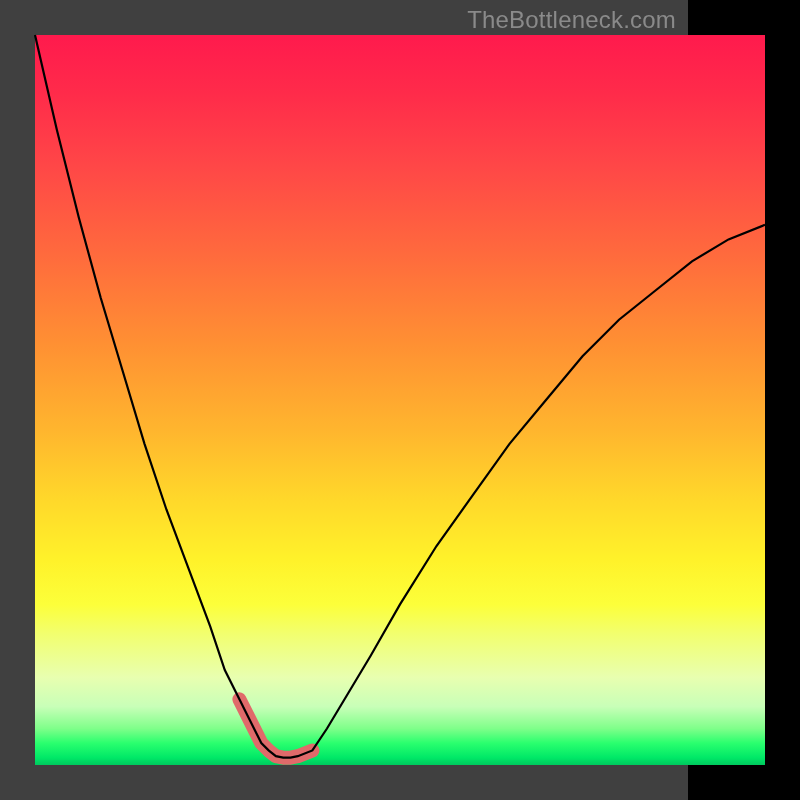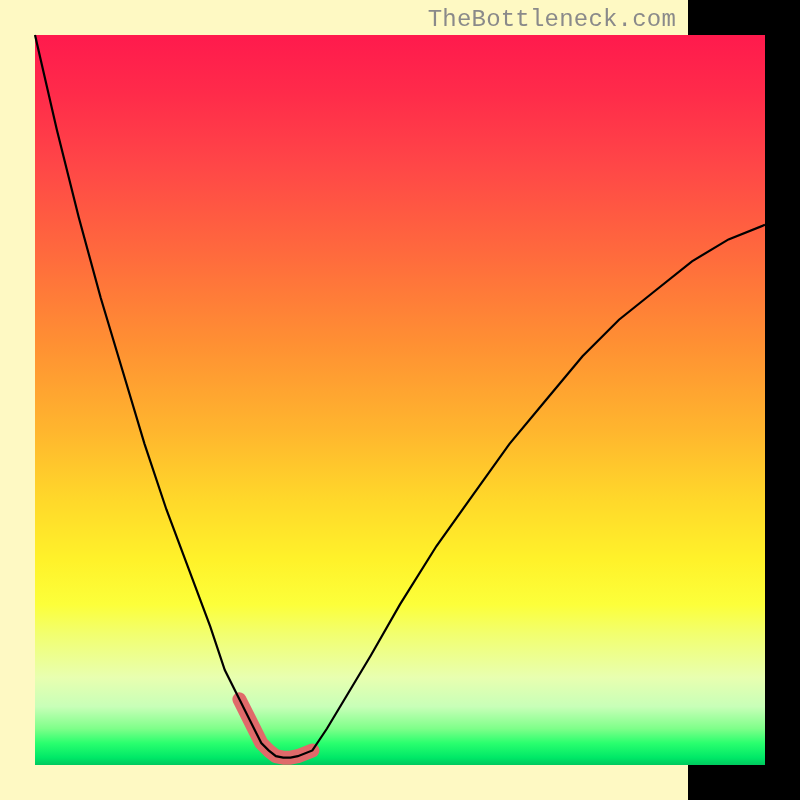--- a/index.html
+++ b/index.html
@@ -8,22 +8,21 @@
     width: 800px;
     height: 800px;
     background: #000;
     overflow: hidden;
     font-family: Arial, Helvetica, sans-serif;
   }
   .frame {
     position: absolute;
     left: 0; top: 0;
     width: 688px; height: 800px;
-    background: #fef9c3;
-    font-family: Liberation Mono, monospace;
+    background: #404040;
   }
   .plot {
     position: absolute;
     left: 35px;
     top: 35px;
     width: 730px;
     height: 730px;
     background: linear-gradient(to bottom,
       #ff1a4d 0%,
       #ff2b4a 8%,

